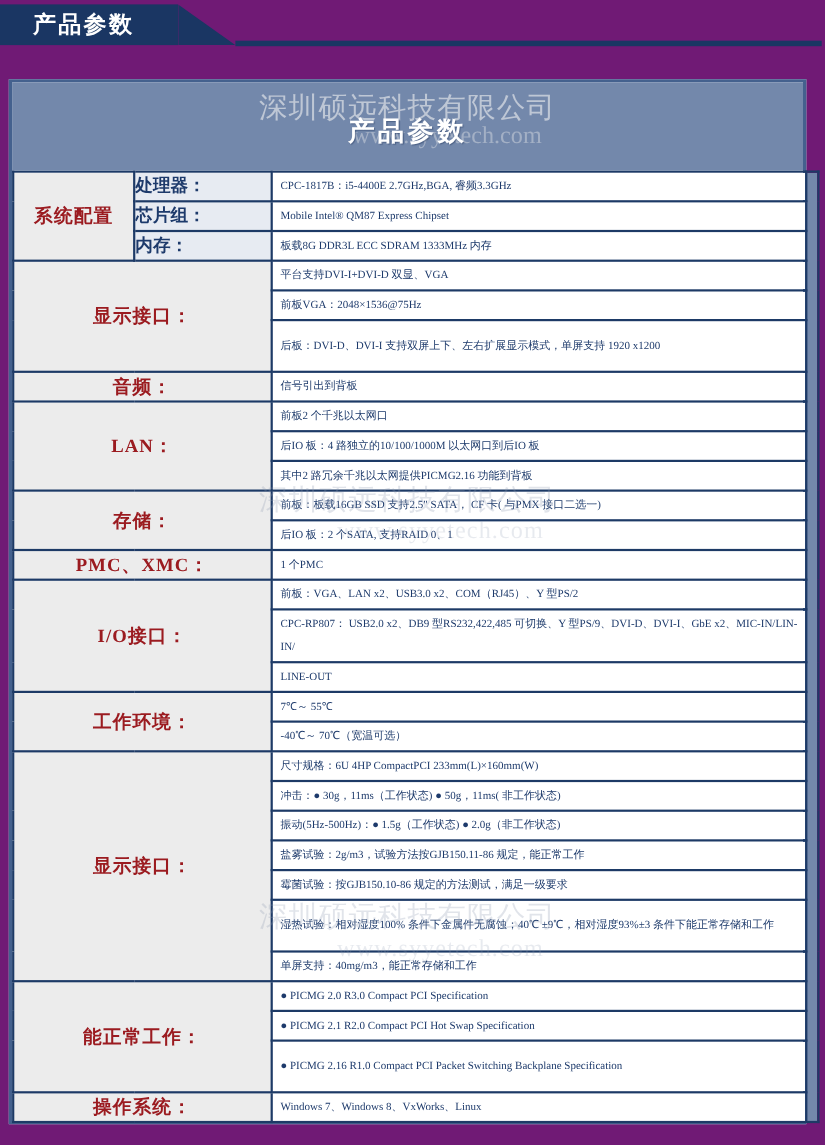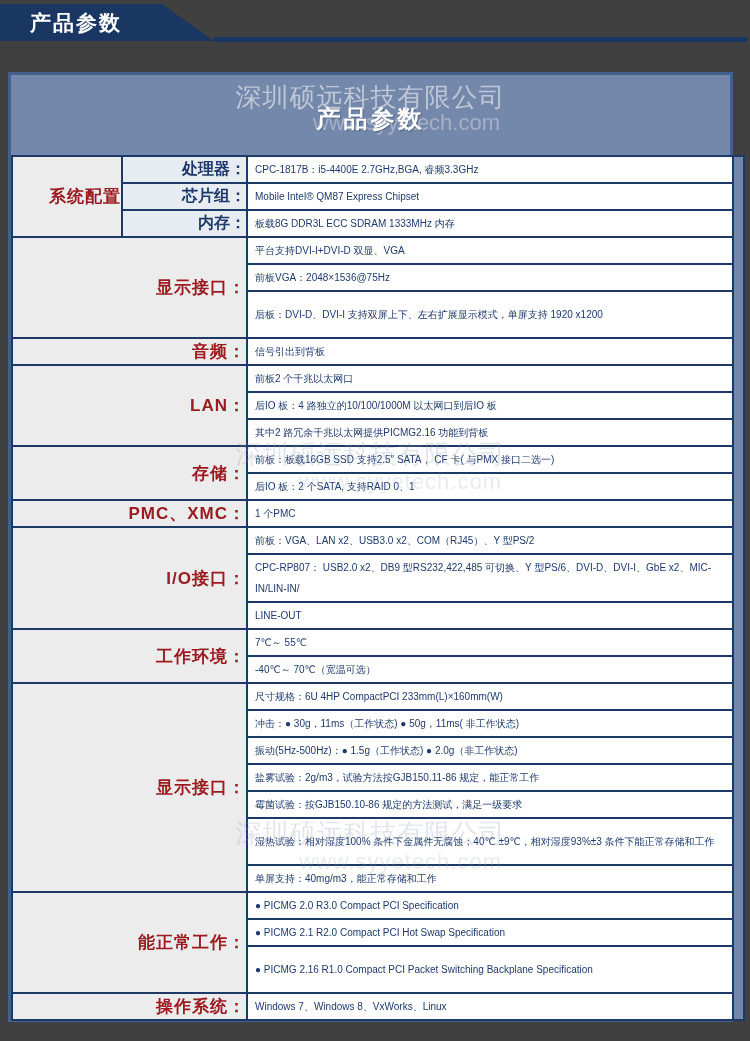--- a/index.html
+++ b/index.html
@@ -1,17 +1,17 @@
 <!DOCTYPE html>
 <html><head>
 <meta charset="utf-8">
 <style>
   * { margin:0; padding:0; box-sizing:border-box; }
   html,body { width:750px; background:#ffffff; font-family:"Liberation Sans","DejaVu Sans",sans-serif; }
-  .stage { position:relative; width:750px; height:1041px; background:#404040; overflow:hidden; }
+  .stage { position:relative; width:750px; height:1041px; background:#701a75; overflow:hidden;font-family:Liberation Serif, serif; }
 
   
   .banner { position:absolute; top:4px; left:0; width:162px; height:37px; background:#1a3663;
             color:#fff; font-size:21px; font-weight:bold; line-height:37px; padding-left:30px;
             letter-spacing:2px; }
   .banner-slant { position:absolute; top:4px; left:162px; width:52px; height:37px; background:#1a3663;
             clip-path:polygon(0 0, 100% 100%, 0 100%); }
   .banner-line { position:absolute; top:37px; left:214px; width:533px; height:5px; background:#1a3663; }
 
   
@@ -25,22 +25,22 @@
             transform:translateX(36px); font-size:22px; color:#c4cbd7; opacity:.6; z-index:1; }
   .band-title { position:absolute; top:28px; left:0; width:100%; text-align:center;
                 font-size:24px; font-weight:bold; color:#ffffff; letter-spacing:3px; z-index:2;
                 text-shadow:1px 1px 1px rgba(20,40,80,.4); }
 
   table.spec { width:732px; border-collapse:collapse; table-layout:fixed; }
   table.spec td { border:2px solid #1d3a66; overflow:hidden; }
   tr.std { height:27px; }
   tr.tall { height:47px; }
   td.cat { background:#ececec; color:#9b1b20; font-weight:bold; font-size:17px;
-           text-align:right; letter-spacing:1px; }
-  td.sub { background:#e7ebf2; color:#1d3a6b; font-weight:bold; font-size:16px; text-align:right;margin-top:26px; }
+           text-align:center; letter-spacing:1px; }
+  td.sub { background:#e7ebf2; color:#1d3a6b; font-weight:bold; font-size:16px; text-align:left;margin-top:26px; }
   td.val { background:#ffffff; color:#1d3a6b; font-size:10px; padding:2px 7px; line-height:21px; }
   td.strip { background:#7388ab; border-top:none; border-right:none; border-bottom:none;
              border-left:2px solid #1d3a66; }
 
   
   .ghost { position:absolute; left:0; width:100%; text-align:center; pointer-events:none;
            color:#8d9ab1; z-index:3; letter-spacing:1px; }
   .ghost.g-a1 { top:362px; font-size:26px; opacity:.26; }
   .ghost.g-a2 { top:394px; font-size:22px; opacity:.20; transform:translateX(30px); }
   .ghost.g-b1 { top:741px; font-size:26px; opacity:.26; }
@@ -127,21 +127,21 @@
       <tr class="std">
         <td class="cat" colspan="2">PMC、XMC：</td>
         <td class="val">1 个PMC</td>
       </tr>
 
       <tr class="std">
         <td class="cat" colspan="2" rowspan="3">I/O接口：</td>
         <td class="val">前板：VGA、LAN x2、USB3.0 x2、COM（RJ45）、Y 型PS/2</td>
       </tr>
       <tr class="tall">
-        <td class="val">CPC-RP807： USB2.0 x2、DB9 型RS232,422,485 可切换、Y 型PS/6、DVI-D、DVI-I、GbE x2、MIC-IN/LIN-IN/</td>
+        <td class="val">CPC-RP807： USB2.0 x2、DB9 型RS232,422,485 可切换、Y 型PS/9、DVI-D、DVI-I、GbE x2、MIC-IN/LIN-IN/</td>
       </tr>
       <tr class="std">
         <td class="val">LINE-OUT</td>
       </tr>
 
       <tr class="std">
         <td class="cat" colspan="2" rowspan="2">工作环境：</td>
         <td class="val">7℃～ 55℃</td>
       </tr>
       <tr class="std">

